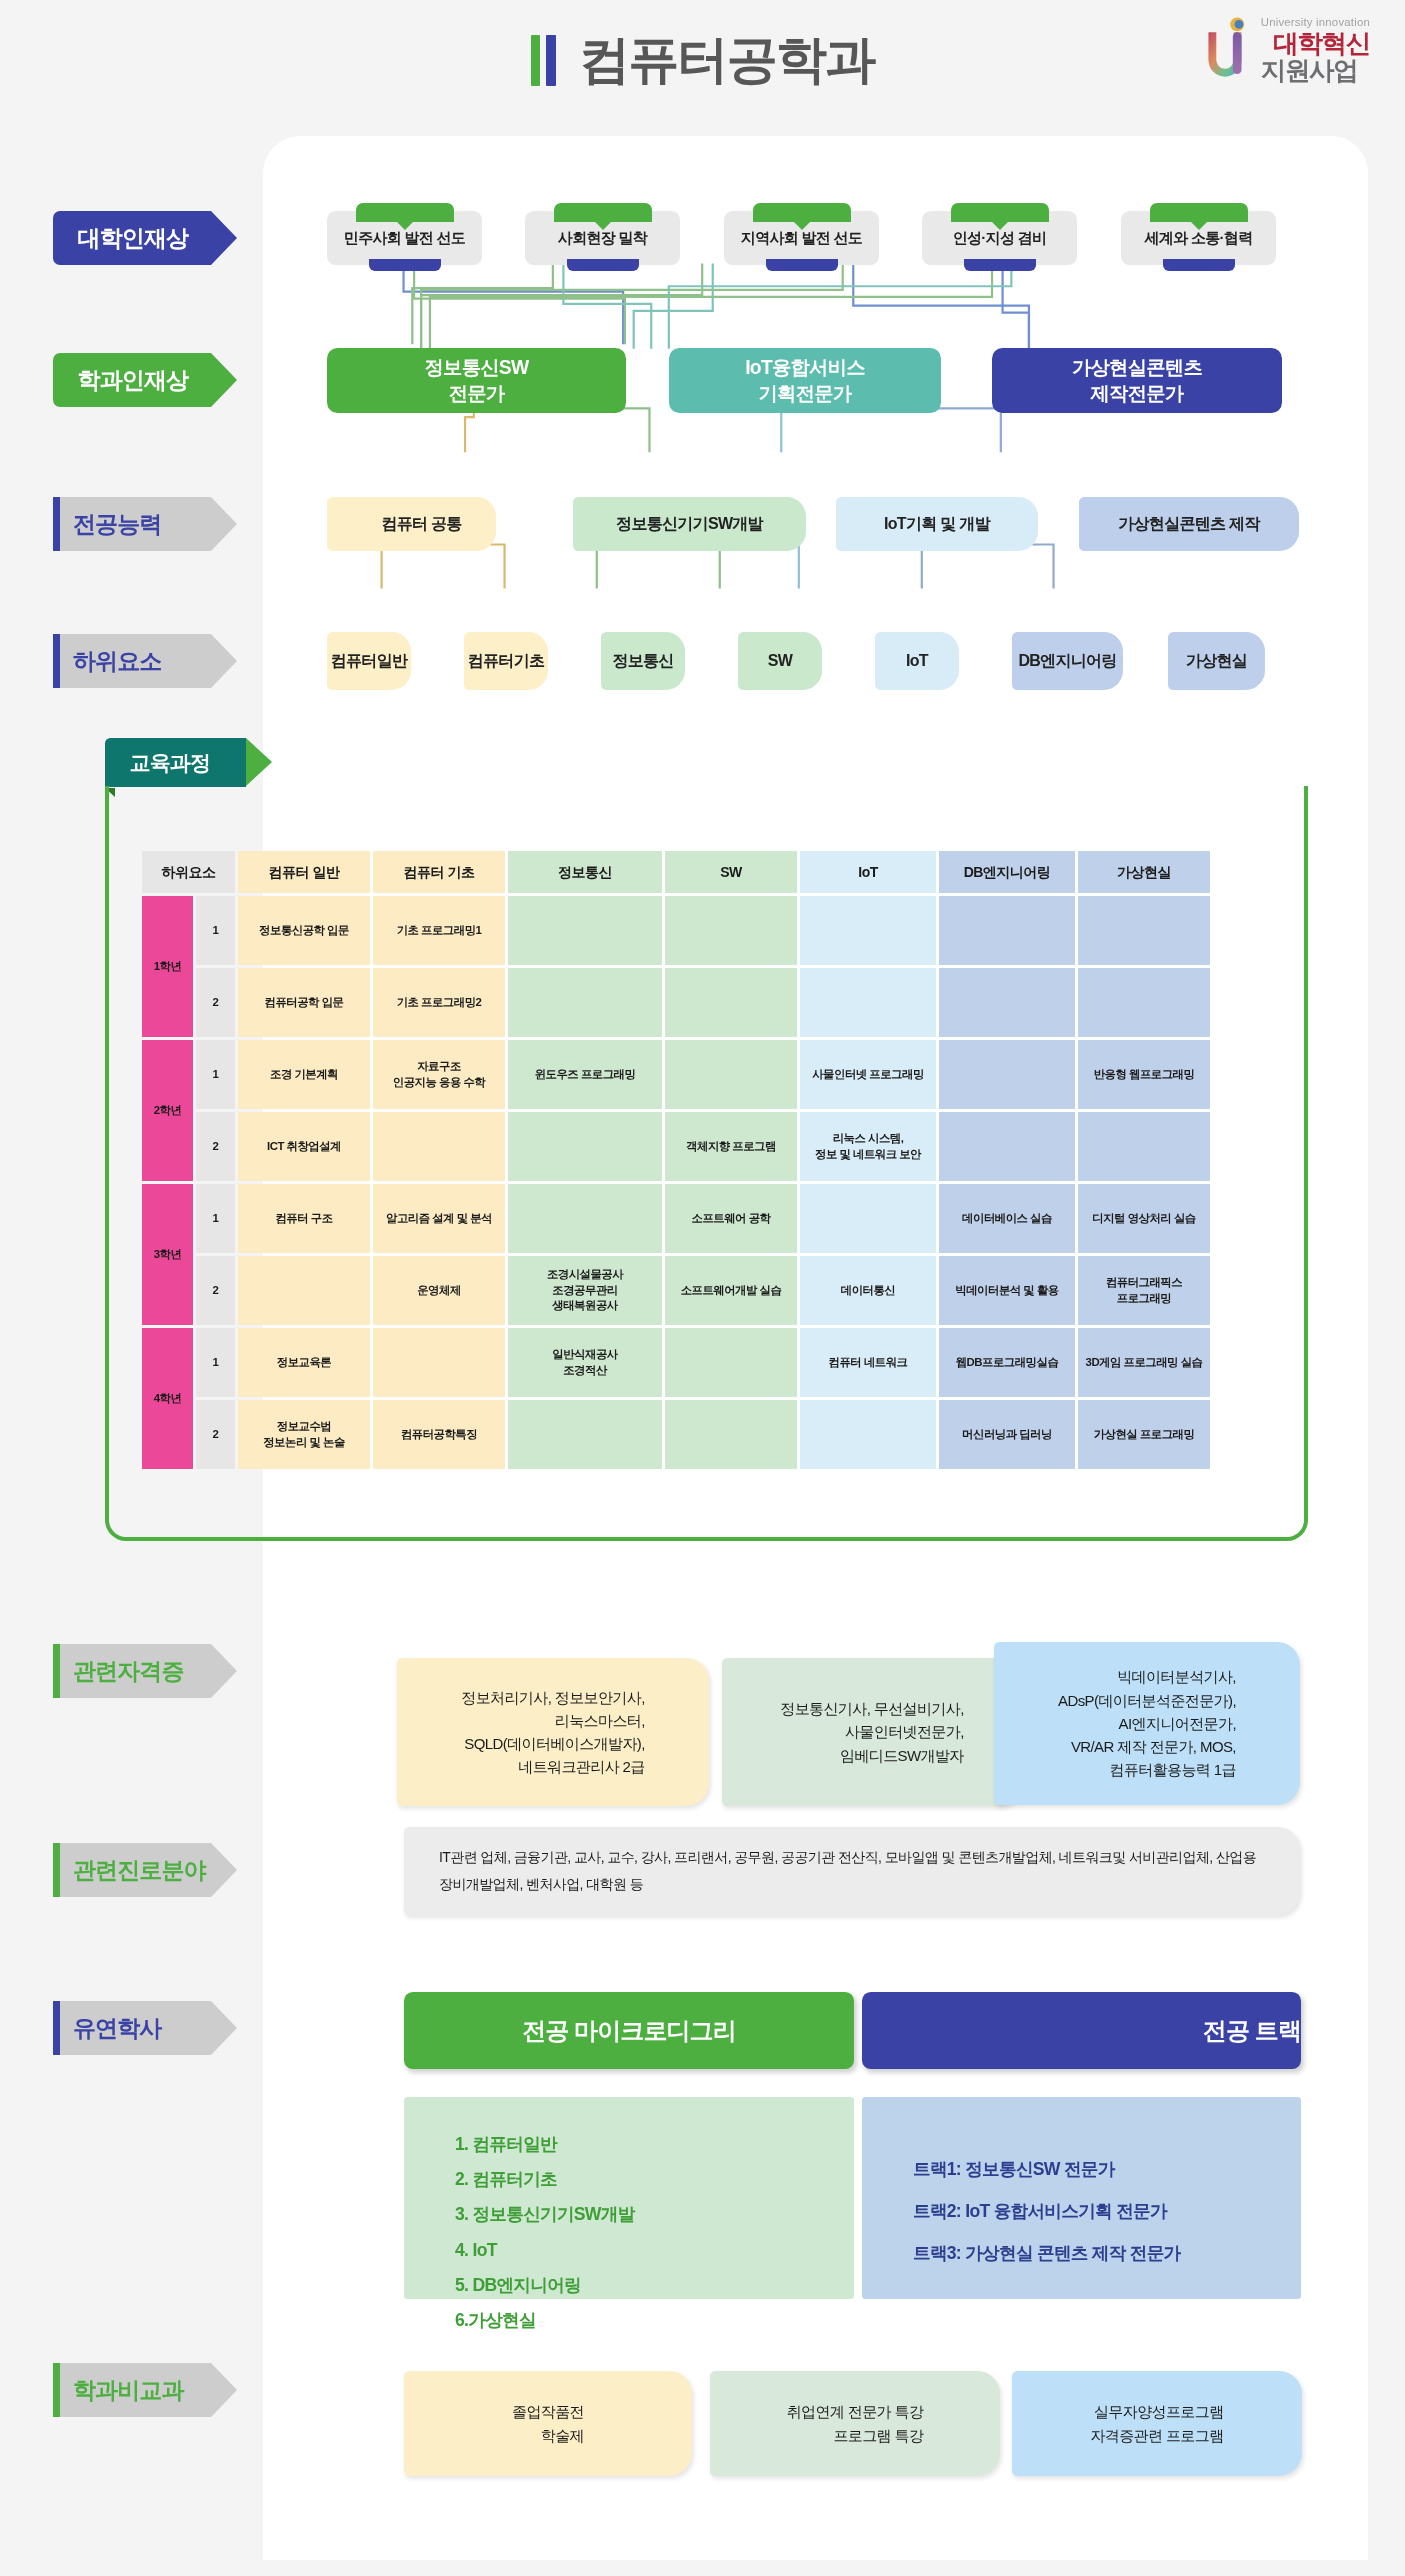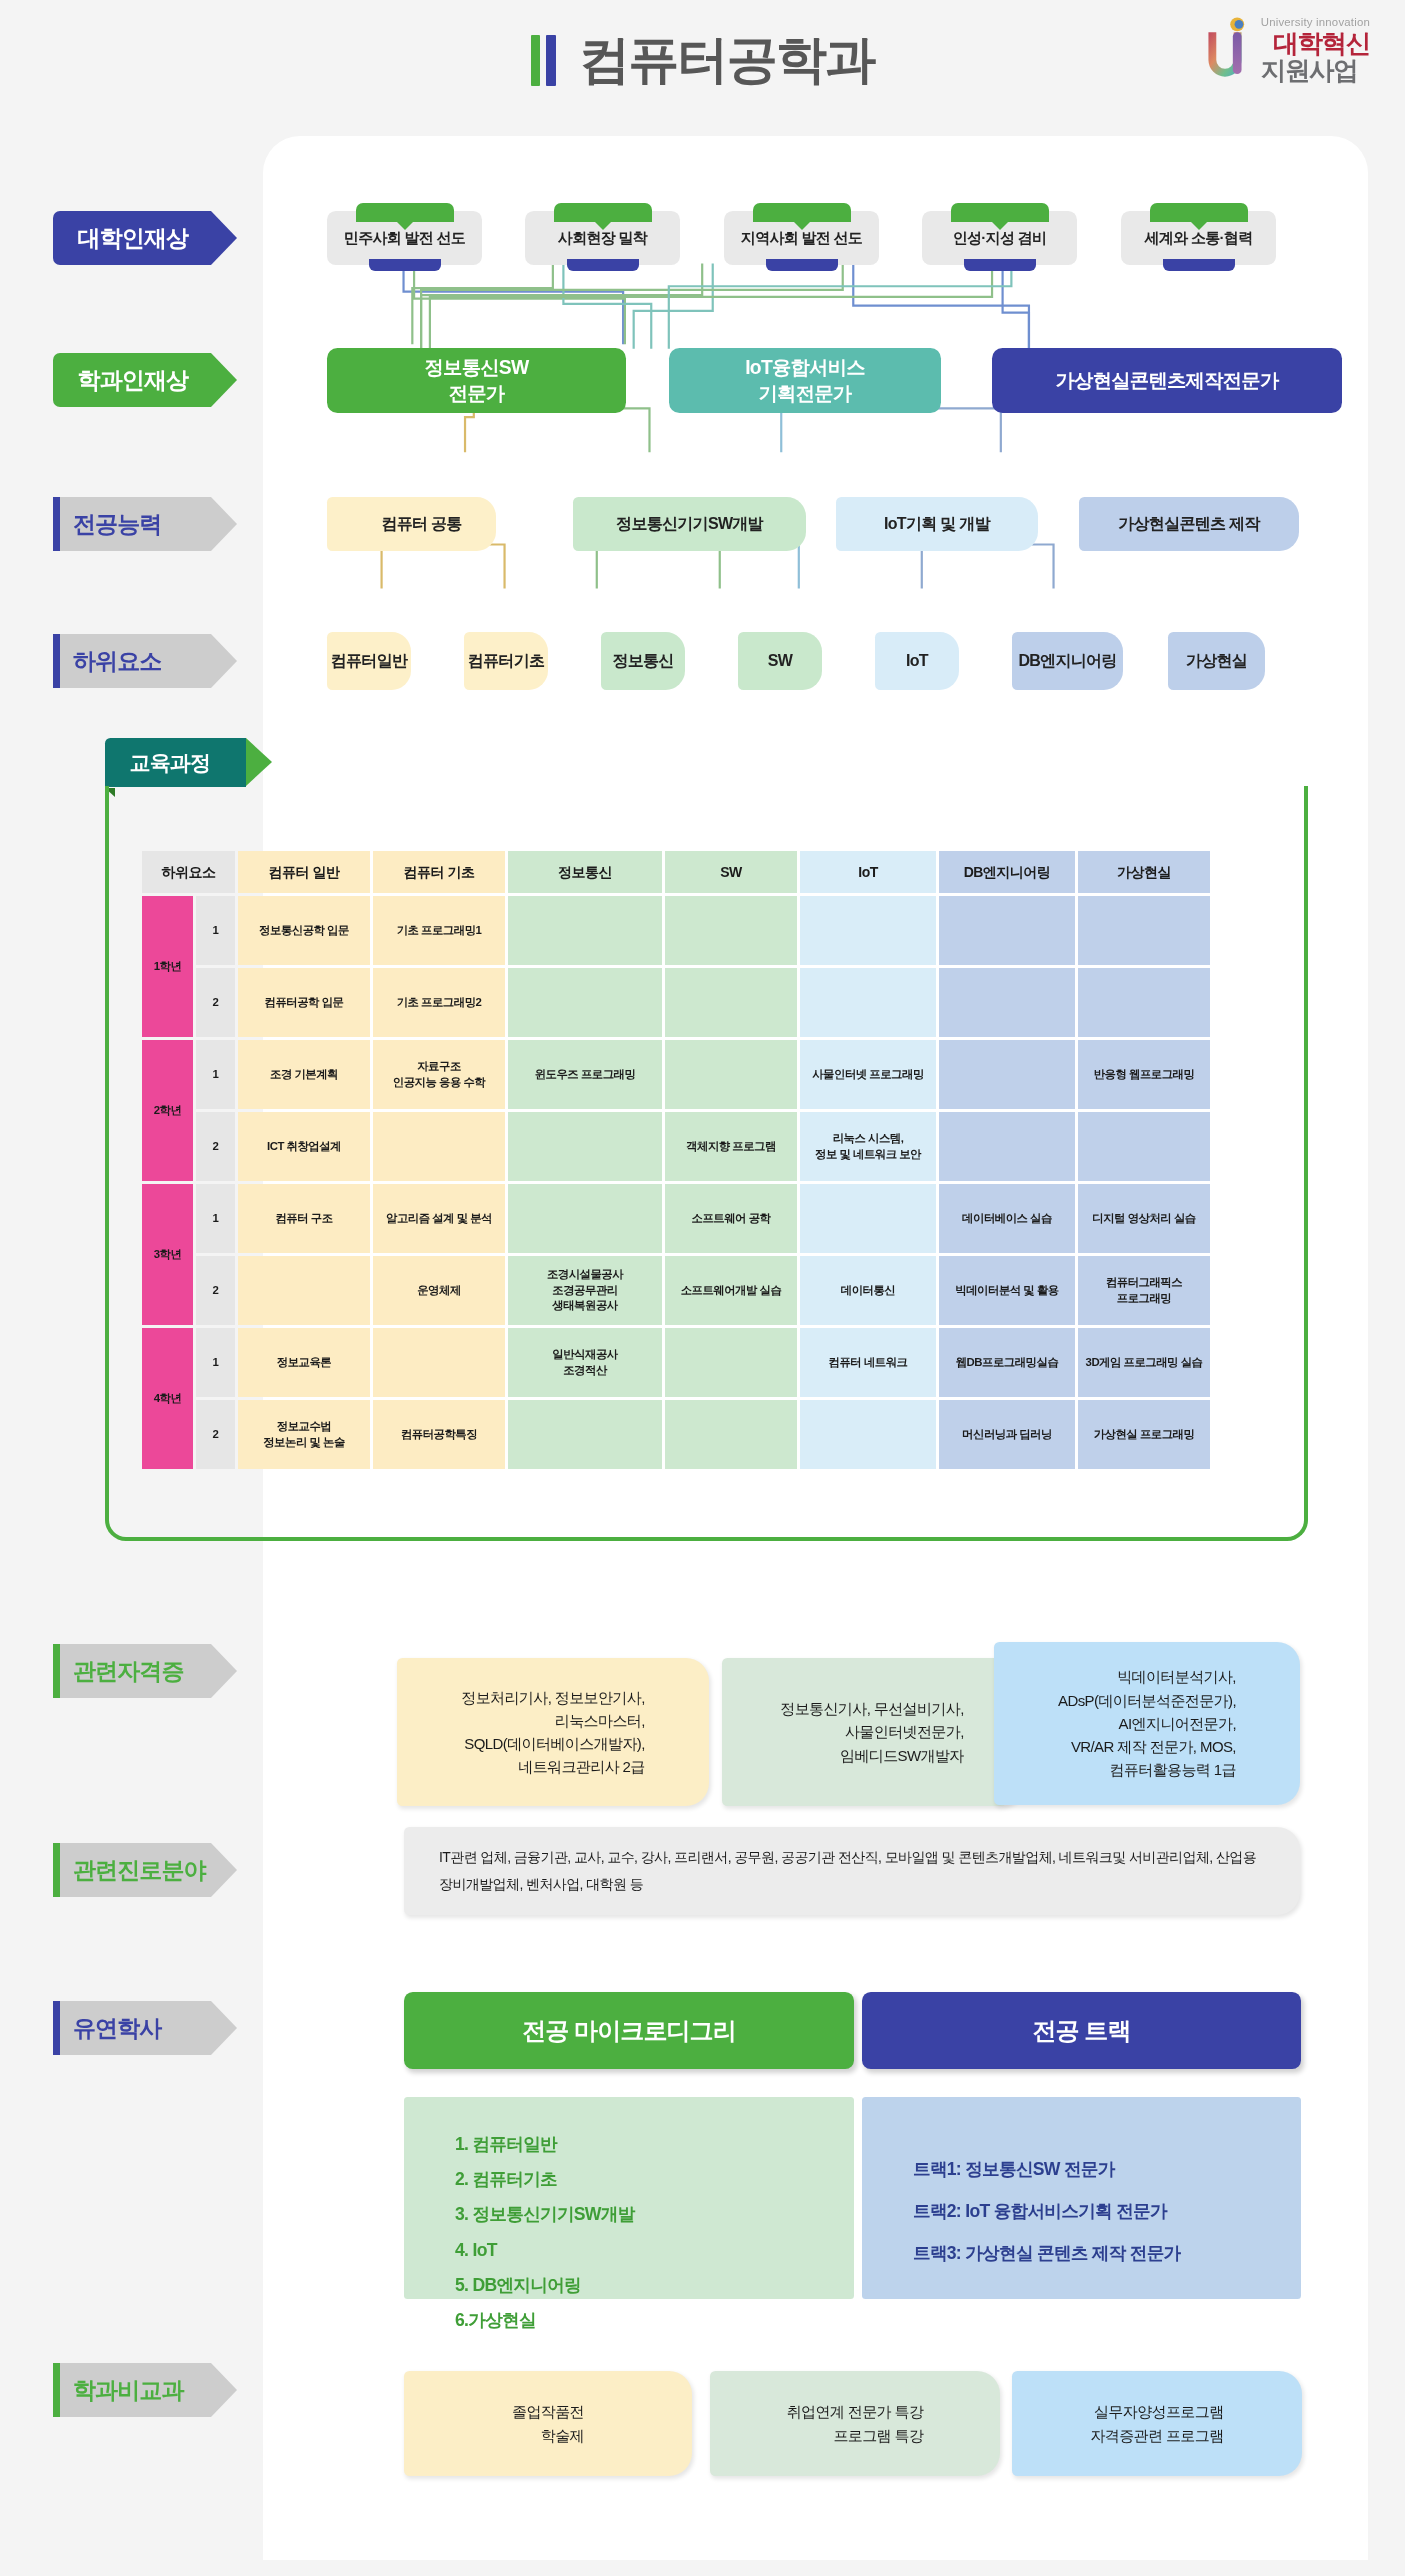--- a/index.html
+++ b/index.html
@@ -134,21 +134,21 @@
   .sb-green  { background:#d8e8da; }
   .sb-blue   { background:#bde0f8; }
   .sb-gray   { background:#ececec; }
 
   .flex-head {
     position:absolute; border-radius:8.8px; color:#fff; font-size:24px; font-weight:bold;
     display:flex; align-items:center; justify-content:center; letter-spacing:-0.9px;
     box-shadow: 2.6px 3.5px 5.3px rgba(0,0,0,.18);
   }
   .flex-head.g { background:#4caf40; }
-  .flex-head.b { background:#3a42a5; }
+  .flex-head.b { background:#3a42a5;justify-content:flex-end; }
   .flex-body {
     position:absolute; border-radius:3.5px;
     padding:30px 0 30px 51px; font-size:17.6px; line-height:2.0; letter-spacing:-0.7px;
   }
   .fb-green { background:#cfe8d2; color:#3f9e37; font-weight:bold; }
   .fb-blue  { background:#bdd3ec; color:#2c3f8f; font-weight:bold; }
   .fb-blue > div { line-height:2.4; }
 </style>
 </head>
 <body>
@@ -257,21 +257,21 @@
 </div>
 
 <div class="box dept-box g" style="left:327px; top:348px; width:299px; flex-direction:column;">
   <span>정보통신SW</span>
   <span>전문가</span>
 </div>
 <div class="box dept-box t" style="left:669px; top:348px; width:272px; flex-direction:column;">
   <span>IoT융합서비스</span>
   <span>기획전문가</span>
 </div>
-<div class="box dept-box b" style="left:992px; top:348px; width:350px; flex-direction:row;">
+<div class="box dept-box b" style="left:992px; top:348px; width:290px; flex-direction:column;">
   <span>가상현실콘텐츠</span>
   <span>제작전문가</span>
 </div>
 
 <div class="tag gray" style="left:53px; top:497px;">
   <span>전공능력</span>
 </div>
 
 <div class="box ability-box ab-yellow" style="left:327px; top:497px; width:169px;">
   <span>컴퓨터 공통</span>

